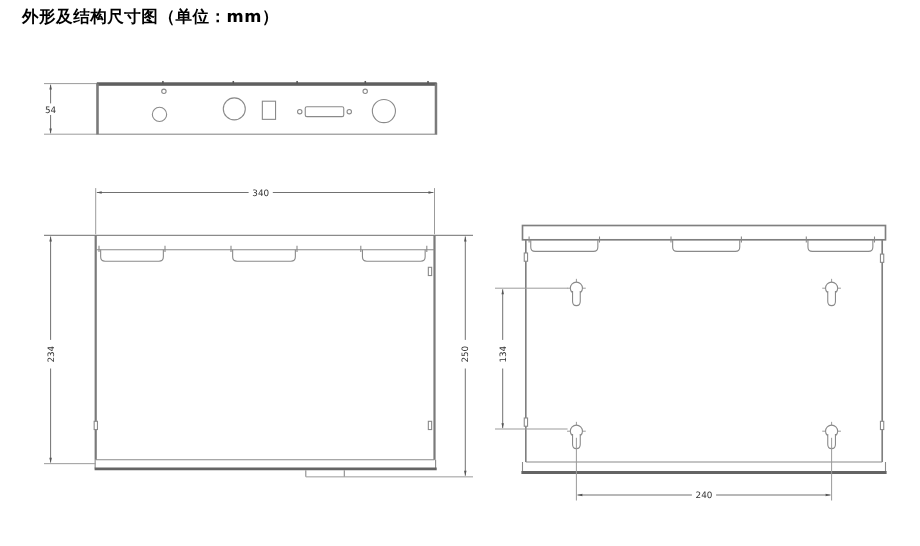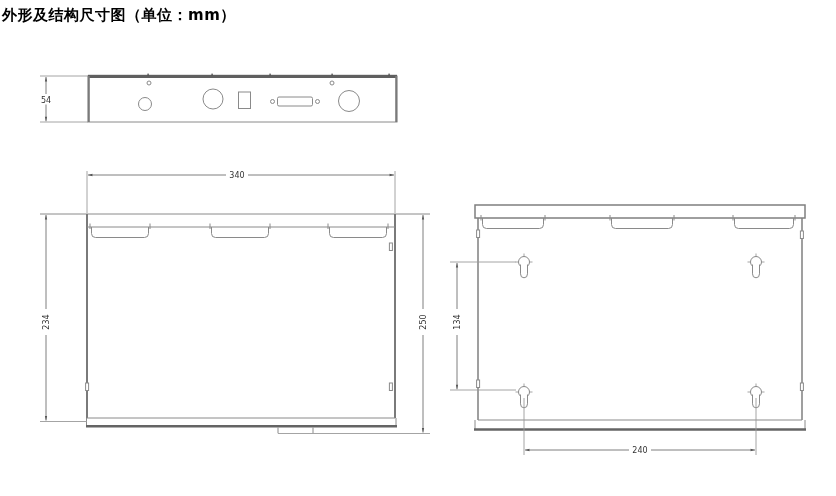--- a/index.html
+++ b/index.html
@@ -1,18 +1,18 @@
 <!DOCTYPE html>
 <html><head>
 <meta charset="utf-8">
 <style>
   html,body{margin:0;padding:0;background:#ffffff;width:836px;height:496px;overflow:hidden;}
   body{font-family:"DejaVu Sans","Liberation Sans",sans-serif;}
   .page-title{
-    position:absolute;left:2px;top:6px;
+    position:absolute;left:20px;top:6px;
     font-size:15px;font-weight:bold;color:#000;
     letter-spacing:0.5px;
     font-family:"DejaVu Sans","Liberation Sans",sans-serif;
   }
   svg text{
     font-family:"DejaVu Sans","Liberation Sans",sans-serif;
     font-size:8px;fill:#333;
   }
   .thin  {stroke:#8a8a8a;stroke-width:1;fill:none;}
   .ext   {stroke:#9a9a9a;stroke-width:0.9;fill:none;}

